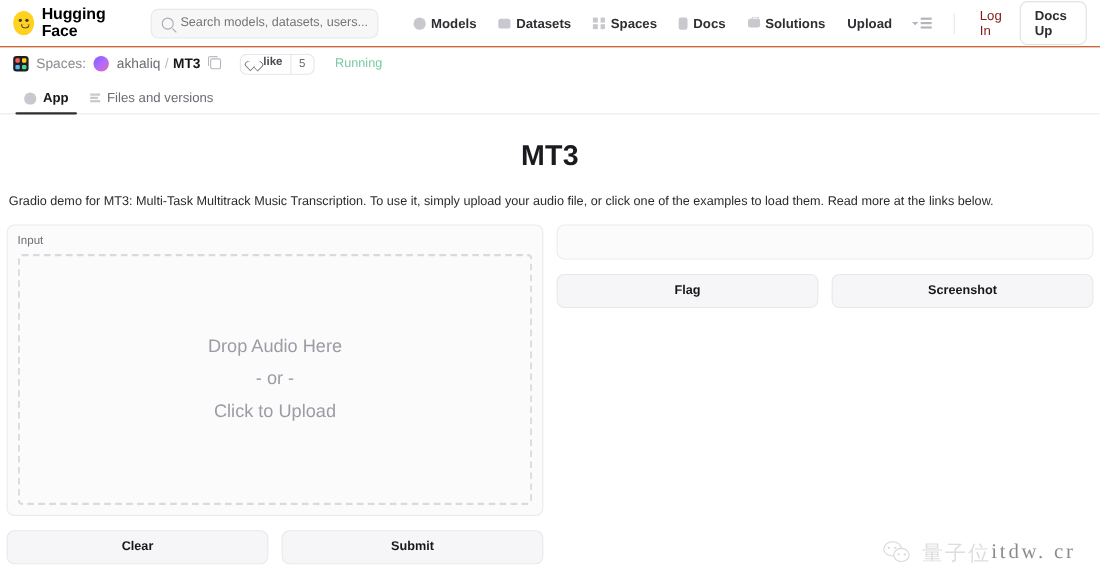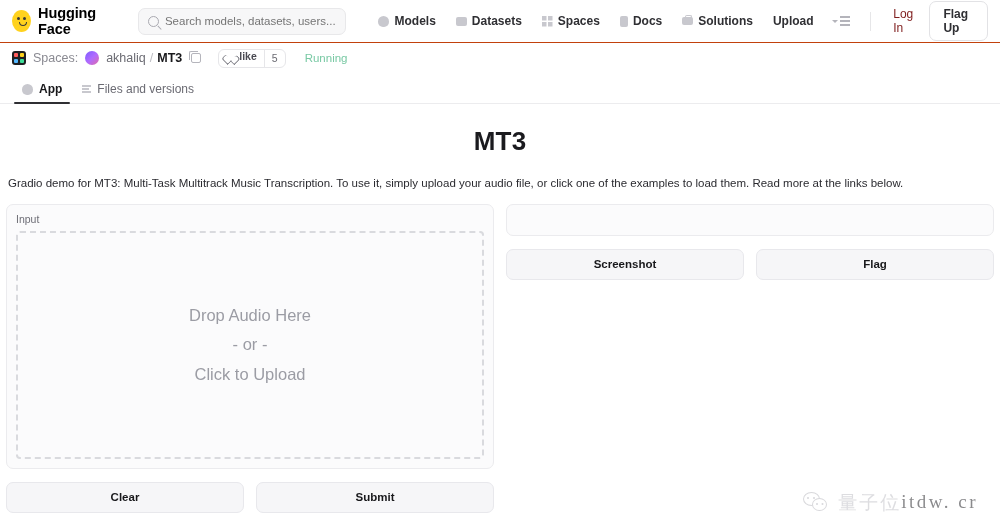--- a/index.html
+++ b/index.html
@@ -321,21 +321,21 @@
     <div class="menu-ico">
       <span class="menu-chevron"></span>
       <span class="menu-bars">
         <span></span>
           <span></span>
           <span></span>
       </span>
     </div>
     <span class="nav-divider"></span>
     <div class="btn-login">Log In</div>
-    <div class="btn-signup">Flag Up</div>
+    <div class="btn-signup">Docs Up</div>
   </div>
 </div>
 
 <div class="crumbrow">
   <span class="spaces-badge">
     <i></i>
       <i></i>
       <i></i>
       <i></i>
   </span>
@@ -389,22 +389,22 @@
       </div>
       <div class="row-buttons">
         <div class="gbtn">Clear</div>
         <div class="gbtn">Submit</div>
       </div>
     </div>
 
     <div class="col">
       <div class="output-box"></div>
       <div class="out-buttons">
+        <div class="gbtn">Flag</div>
         <div class="gbtn">Screenshot</div>
-        <div class="gbtn">Flag</div>
       </div>
     </div>
 
   </div>
 </div>
 
 <div class="watermark">
   <div class="wm-top">
     <span class="wm-chat">
       <span class="wm-bub1"></span>

